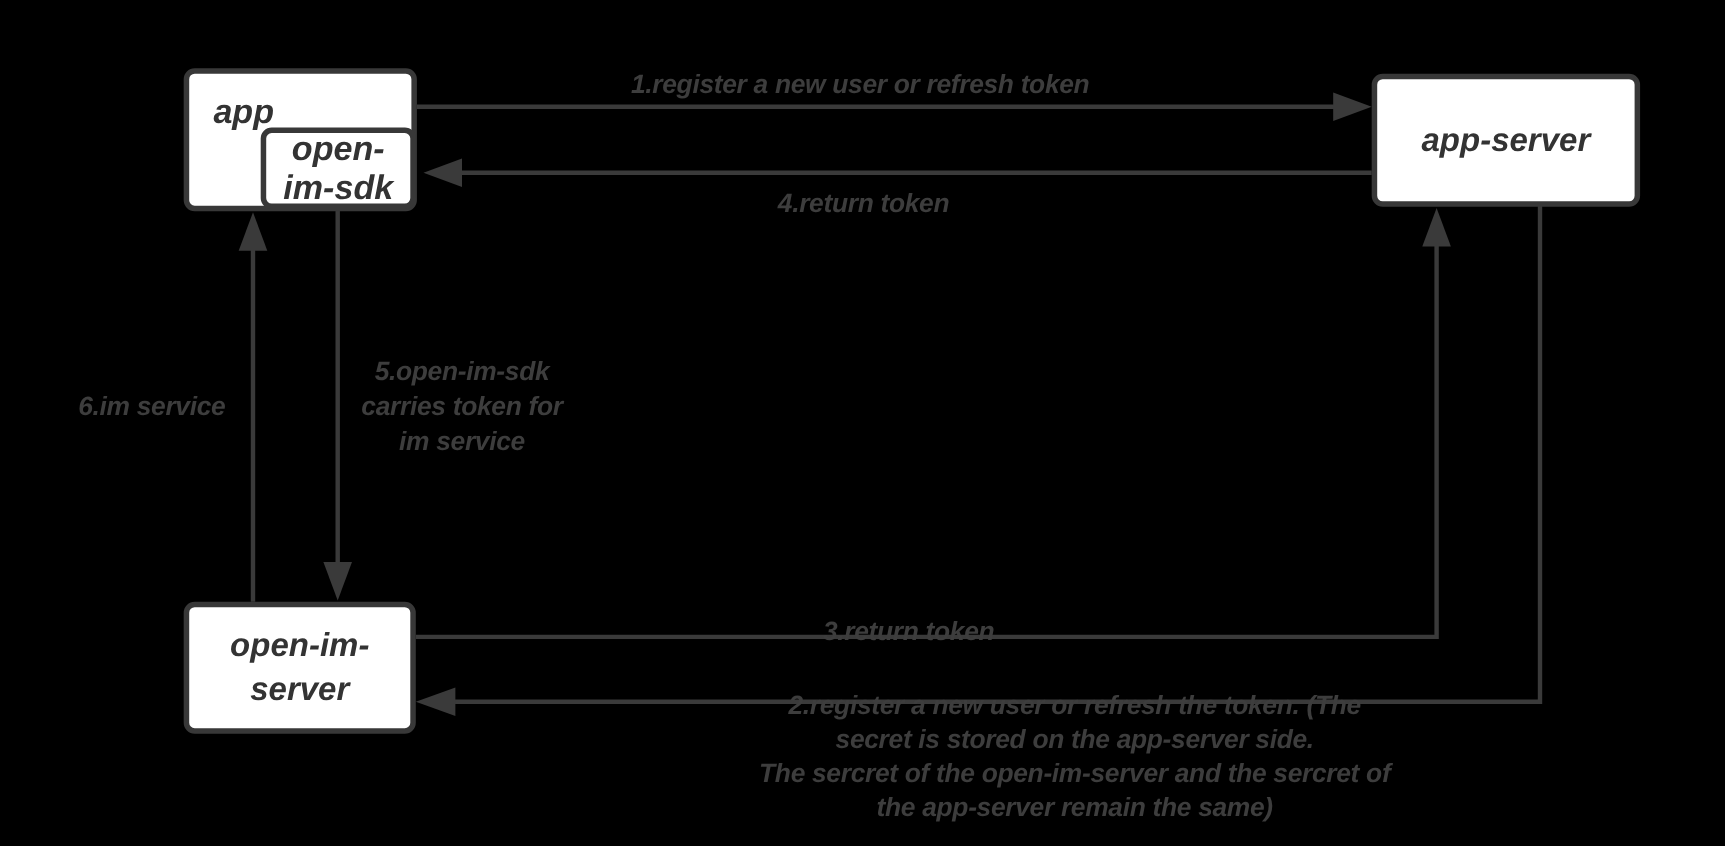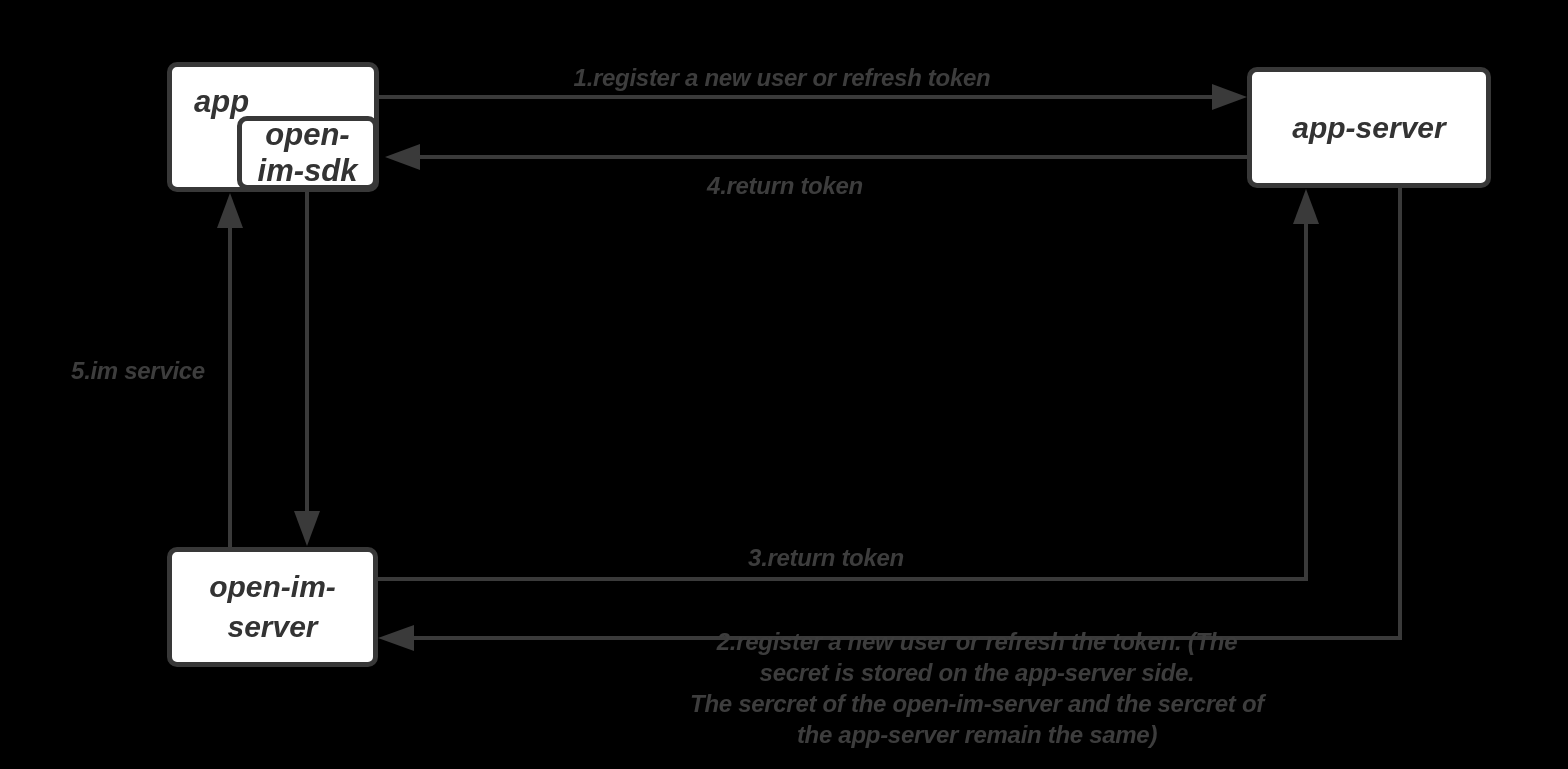--- a/index.html
+++ b/index.html
@@ -75,21 +75,21 @@
     font-size: 24px;
     letter-spacing: -0.3px;
     line-height: 31px;
     white-space: pre-line;
     text-align: center;
   }
   .el-1 { left: 782px; top: 77px; white-space: nowrap; }
   .el-4 { left: 785px; top: 185px; white-space: nowrap; font-style: italic; }
   .el-6 { left: 138px; top: 370px; white-space: nowrap; }
   .el-5 { left: 420px; top: 370px; line-height: 32px; }
-  .el-3 { left: 826px; top: 557px; white-space: nowrap; }
+  .el-3 { left: 826px; top: 574px; white-space: nowrap; }
   .el-2 { left: 977px; top: 688px; text-align: center; }
 </style>
 </head>
 <body>
 
 <div class="canvas">
 
   <svg class="arrow-layer" viewBox="0 0 1568 769">
 
     <line x1="379" y1="97" x2="1216" y2="97"></line>
@@ -124,18 +124,21 @@
     <span>app-server</span>
   </div>
 
   <div class="node node-open-im-server">
     <span>open-im-
 server</span>
   </div>
 
   <div class="edge-label el-1">1.register a new user or refresh token</div>
   <div class="edge-label el-4">4.return token</div>
-  <div class="edge-label el-6">5.im service</div>
+  <div class="edge-label el-6">6.im service</div>
+  <div class="edge-label el-5">5.open-im-sdk
+carries token for
+im service</div>
   <div class="edge-label el-3">3.return token</div>
   <div class="edge-label el-2">2.register a new user or refresh the token. (The secret is stored on the app-server side.
 The sercret of the open-im-server and the sercret of the app-server remain the same)</div>
 
 </div>
 
 </body></html>

